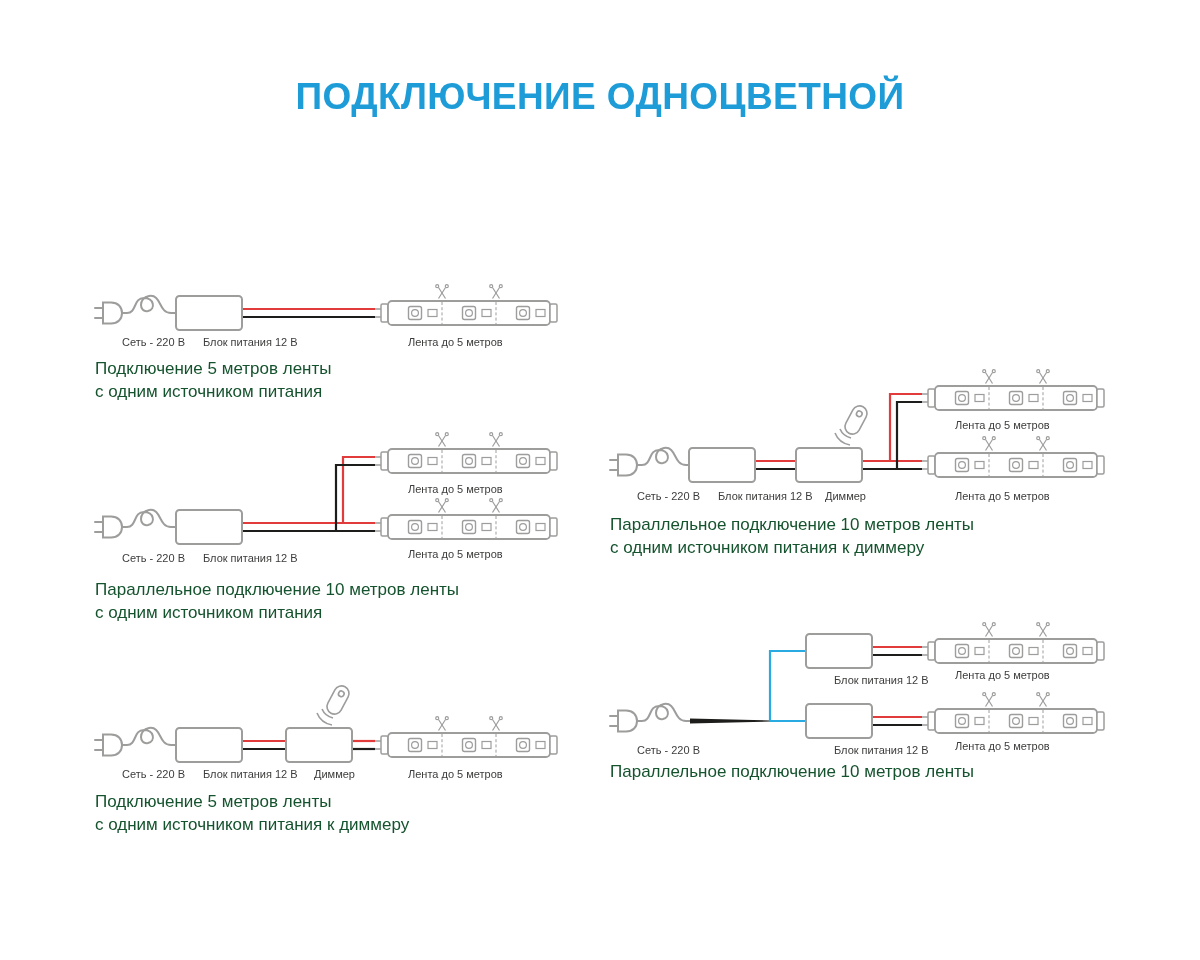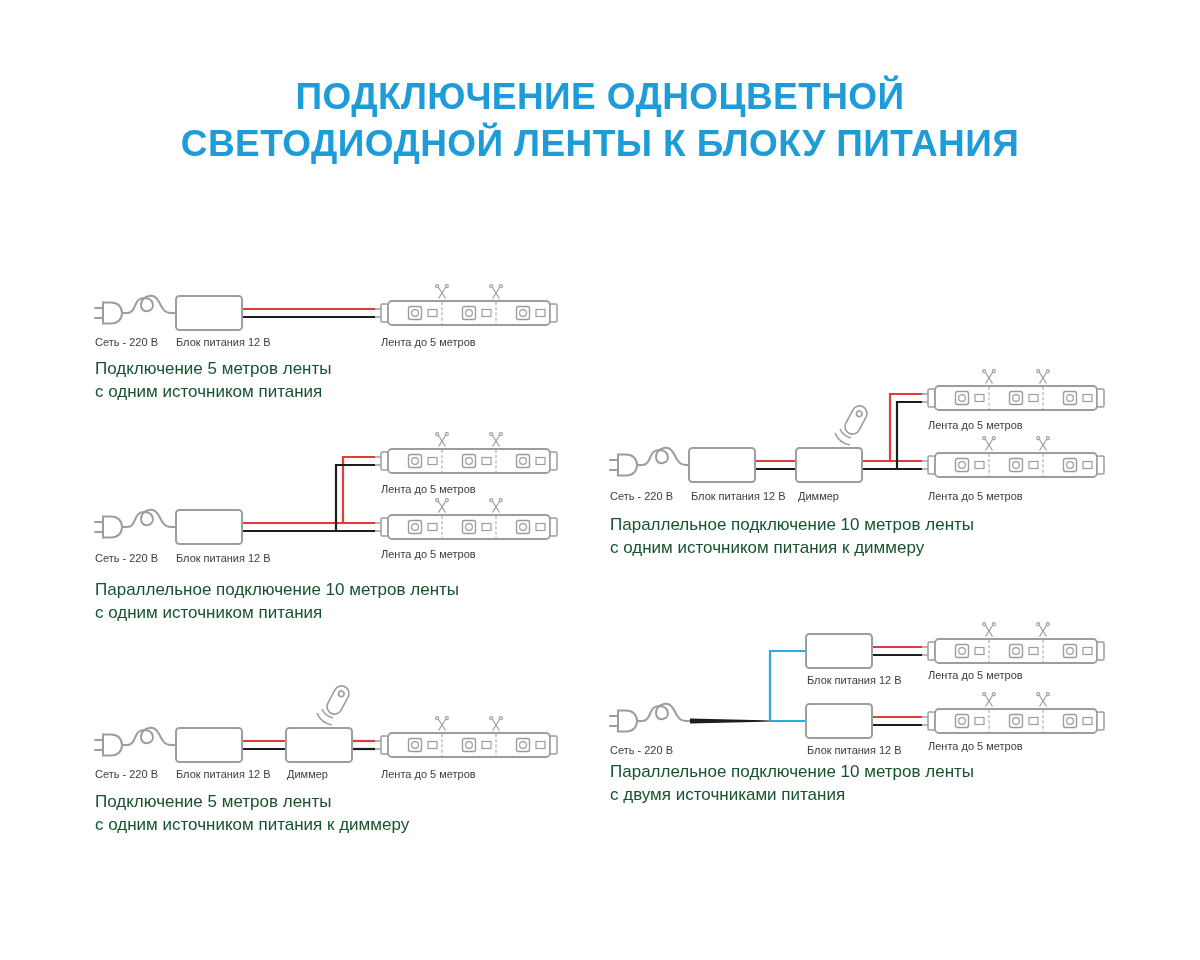--- a/index.html
+++ b/index.html
@@ -2,34 +2,33 @@
 <html><head>
 <meta charset="utf-8">
 <style>
   * { margin:0; padding:0; box-sizing:border-box; }
   html,body { background:#ffffff; }
   body { font-family:"Liberation Sans", sans-serif; }
   #page { position:relative; width:1200px; height:960px; background:#ffffff; overflow:hidden; }
   #diagram-svg { position:absolute; left:0; top:0; }
   .title { position:absolute; top:73px; left:0; width:100%; text-align:center;
            color:#1E9CD8; font-weight:bold; font-size:37px; line-height:47px; letter-spacing:0.4px; }
-  .lbl { position:absolute; font-size:11px; color:#3C3C3B; white-space:nowrap; }
+  .lbl { position:absolute; font-size:11px; color:#3C3C3B; white-space:nowrap;margin-left:27px; }
   .cap { position:absolute; font-size:17px; line-height:23px; color:#14532d; white-space:nowrap; }
   .wr { stroke:#E23B3B; stroke-width:2.2; fill:none; }
   .wk { stroke:#1D1D1B; stroke-width:2.2; fill:none; }
   .wb { stroke:#29ABE2; stroke-width:2.2; fill:none; }
 </style>
 </head>
 <body>
 
 <div id="page">
 
   <div class="title">
     <div>ПОДКЛЮЧЕНИЕ ОДНОЦВЕТНОЙ</div>
-    <div>СВЕТОДИОДНОЙ ЛЕНТЫ К БЛОКУ ПИТАНИЯ</div>
   </div>
 
   <svg id="diagram-svg" width="1200" height="960" viewBox="0 0 1200 960" xmlns="http://www.w3.org/2000/svg">
     <defs>
       <g id="sym-plug">
         <g fill="none" stroke="#9D9D9C" stroke-width="2" stroke-linecap="round">
           <line x1="0" y1="-5" x2="8" y2="-5"></line>
           <line x1="0" y1="5" x2="8" y2="5"></line>
           <path d="M8,-10.5 h8 c7,0 11,4.5 11,10.5 c0,6 -4,10.5 -11,10.5 h-8 z" fill="#ffffff"></path>
           <path d="M27,0 h5 c10,0 6,-15 17,-15 c10,0 12,11 4,13 c-9,2 -10,-13 1,-15 c13,-2 9,17 22,17 h4"></path>
@@ -177,16 +176,15 @@
     <div>с одним источником питания к диммеру</div>
   </div>
 
   <div class="lbl" style="left:928px;top:669px">Лента до 5 метров</div>
   <div class="lbl" style="left:807px;top:674px">Блок питания 12 В</div>
   <div class="lbl" style="left:610px;top:744px">Сеть - 220 В</div>
   <div class="lbl" style="left:928px;top:740px">Лента до 5 метров</div>
   <div class="lbl" style="left:807px;top:744px">Блок питания 12 В</div>
   <div class="cap" style="left:610px;top:760px">
     <div>Параллельное подключение 10 метров ленты</div>
-    <div>с двумя источниками питания</div>
   </div>
 
 </div>
 
 </body></html>

